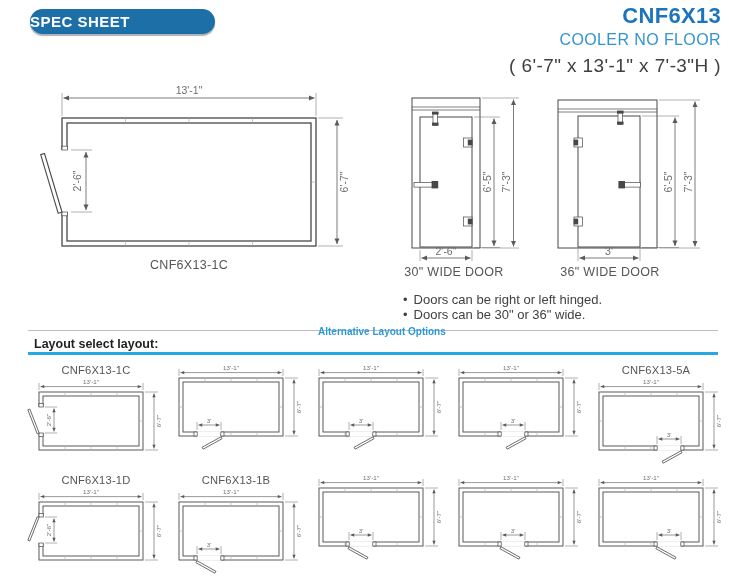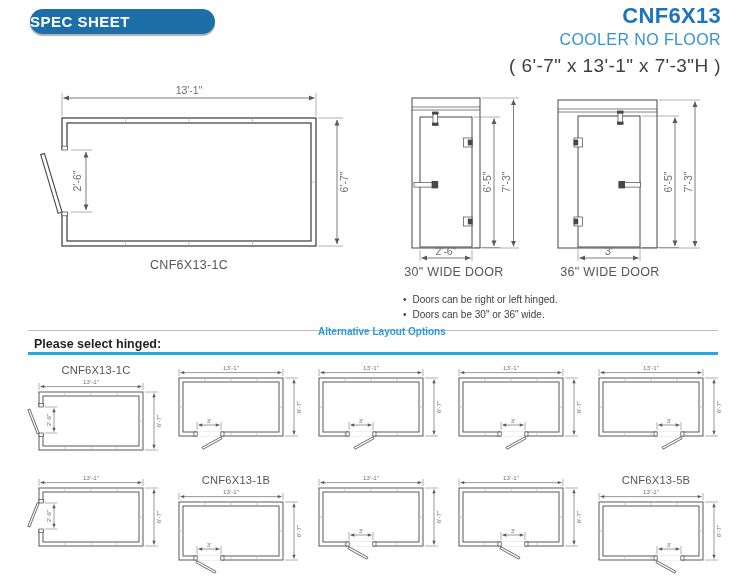--- a/index.html
+++ b/index.html
@@ -15,21 +15,21 @@
     left:30px;top:9px;width:185px;height:25px;border-radius:13px;
     background:var(--banner-bg);display:flex;align-items:center;justify-content:flex-start;
     color:#fff;font-weight:bold;font-size:15px;letter-spacing:.5px;
     box-shadow:0 2px 1px rgba(50,60,70,.4);
   }
   .title-block{left:395px;top:3px;width:326px;text-align:right}
   .model{font-size:22px;font-weight:bold;color:var(--model-blue);letter-spacing:.3px;line-height:25px}
   .product{font-size:16px;color:var(--product-blue);letter-spacing:.4px;line-height:24px}
   .hdims{font-size:19px;color:#3f4042;margin-top:3px;letter-spacing:.4px}
   .notes{left:403px;top:293px}
-  .note{font-size:10px;color:var(--text-dark);line-height:14.5px}
+  .note{font-size:13px;color:var(--text-dark);line-height:14.5px}
   .note .bullet{margin-right:6px}
   .hairline{left:28px;top:330px;width:690px;height:1px;background:#bcbec0}
   .blueline{left:28px;top:352px;width:690px;height:2.5px;background:var(--divider-blue)}
   .prompt{left:34px;top:337px;font-size:12.5px;font-weight:bold;color:#231f20}
   .alt-heading{left:318px;top:326px;font-size:10px;font-weight:bold;color:var(--heading-blue)}
   #thumb-grid{
     left:26px;top:364px;width:700px;display:grid;
     grid-template-columns:repeat(5,140px);grid-row-gap:8px;
   }
   .thumb-cell{text-align:center}
@@ -175,21 +175,21 @@
 
     <text x="62" y="184" text-anchor="middle" class="lbl">36" WIDE DOOR</text>
   </svg>
 
   <div class="abs notes">
     <div class="note"><span class="bullet">•</span><span>Doors can be right or left hinged.</span></div>
     <div class="note"><span class="bullet">•</span><span>Doors can be 30" or 36" wide.</span></div>
   </div>
 
   <div class="abs hairline"></div>
-  <div class="abs prompt">Please select hinged:</div>
+  <div class="abs prompt">Layout select layout:</div>
   <div class="abs alt-heading">Alternative Layout Options</div>
   <div class="abs blueline"></div>
 
   <div class="abs" id="thumb-grid">
       <div class="thumb-cell">
         <div class="thumb-label">CNF6X13-1C</div>
         <svg width="138" height="88" viewBox="0 0 138 88">
           <line x1="12" y1="12" x2="12" y2="5" class="exts"></line>
           <line x1="116" y1="12" x2="116" y2="5" class="exts"></line>
           <text x="64" y="6.2" text-anchor="middle" class="dimtxt-s">13'-1"</text>
@@ -301,20 +301,21 @@
           <rect x="51" y="68" width="3.2" height="4" class="wall sw07"></rect>
           <rect x="77.8" y="68" width="3.2" height="4" class="wall sw07"></rect>
           <line x1="54" y1="66" x2="54" y2="58" class="exts"></line>
           <line x1="78" y1="66" x2="78" y2="58" class="exts"></line>
           <line x1="55.5" y1="61" x2="76.5" y2="61" class="dims" marker-start="url(#arrS)" marker-end="url(#arrS)"></line>
           <text x="66" y="59" text-anchor="middle" class="dimtxt-s">3'</text>
           <polygon points="78,72.8 59,83.3 60.1,85.2 79.1,74.7" class="leaf leafs"></polygon>
         </svg>
       </div>
       <div class="thumb-cell">
+        <div class="thumb-label">CNF6X13-5A</div>
         <svg width="138" height="88" viewBox="0 0 138 88">
           <line x1="12" y1="12" x2="12" y2="5" class="exts"></line>
           <line x1="116" y1="12" x2="116" y2="5" class="exts"></line>
           <text x="64" y="6.2" text-anchor="middle" class="dimtxt-s">13'-1"</text>
           <line x1="13.5" y1="8.6" x2="114.5" y2="8.6" class="dims" marker-start="url(#arrS)" marker-end="url(#arrS)"></line>
           <rect x="12" y="14" width="104" height="58" class="wall sw09"></rect>
           <rect x="16" y="18" width="96" height="50" class="wall sw09"></rect>
           <line x1="38" y1="14.4" x2="38" y2="17.6" class="tick"></line>
           <line x1="38" y1="68.4" x2="38" y2="71.6" class="tick"></line>
           <line x1="64" y1="14.4" x2="64" y2="17.6" class="tick"></line>
@@ -331,20 +332,21 @@
           <rect x="67" y="68" width="3.2" height="4" class="wall sw07"></rect>
           <rect x="93.8" y="68" width="3.2" height="4" class="wall sw07"></rect>
           <line x1="70" y1="66" x2="70" y2="58" class="exts"></line>
           <line x1="94" y1="66" x2="94" y2="58" class="exts"></line>
           <line x1="71.5" y1="61" x2="92.5" y2="61" class="dims" marker-start="url(#arrS)" marker-end="url(#arrS)"></line>
           <text x="82" y="59" text-anchor="middle" class="dimtxt-s">3'</text>
           <polygon points="94,72.8 75,83.3 76.1,85.2 95.1,74.7" class="leaf leafs"></polygon>
         </svg>
       </div>
       <div class="thumb-cell">
+        <div class="thumb-label">CNF6X13-1D</div>
         <svg width="138" height="88" viewBox="0 0 138 88">
           <line x1="12" y1="12" x2="12" y2="5" class="exts"></line>
           <line x1="116" y1="12" x2="116" y2="5" class="exts"></line>
           <text x="64" y="6.2" text-anchor="middle" class="dimtxt-s">13'-1"</text>
           <line x1="13.5" y1="8.6" x2="114.5" y2="8.6" class="dims" marker-start="url(#arrS)" marker-end="url(#arrS)"></line>
           <rect x="12" y="14" width="104" height="58" class="wall sw09"></rect>
           <rect x="16" y="18" width="96" height="50" class="wall sw09"></rect>
           <line x1="38" y1="14.4" x2="38" y2="17.6" class="tick"></line>
           <line x1="38" y1="68.4" x2="38" y2="71.6" class="tick"></line>
           <line x1="64" y1="14.4" x2="64" y2="17.6" class="tick"></line>
@@ -451,21 +453,20 @@
           <rect x="51" y="68" width="3.2" height="4" class="wall sw07"></rect>
           <rect x="77.8" y="68" width="3.2" height="4" class="wall sw07"></rect>
           <line x1="54" y1="66" x2="54" y2="58" class="exts"></line>
           <line x1="78" y1="66" x2="78" y2="58" class="exts"></line>
           <line x1="55.5" y1="61" x2="76.5" y2="61" class="dims" marker-start="url(#arrS)" marker-end="url(#arrS)"></line>
           <text x="66" y="59" text-anchor="middle" class="dimtxt-s">3'</text>
           <polygon points="54,72.8 73,83.3 71.9,85.2 52.9,74.7" class="leaf leafs"></polygon>
         </svg>
       </div>
       <div class="thumb-cell">
-        <div class="thumb-label">CNF6X13-5B</div>
         <svg width="138" height="88" viewBox="0 0 138 88">
           <line x1="12" y1="12" x2="12" y2="5" class="exts"></line>
           <line x1="116" y1="12" x2="116" y2="5" class="exts"></line>
           <text x="64" y="6.2" text-anchor="middle" class="dimtxt-s">13'-1"</text>
           <line x1="13.5" y1="8.6" x2="114.5" y2="8.6" class="dims" marker-start="url(#arrS)" marker-end="url(#arrS)"></line>
           <rect x="12" y="14" width="104" height="58" class="wall sw09"></rect>
           <rect x="16" y="18" width="96" height="50" class="wall sw09"></rect>
           <line x1="38" y1="14.4" x2="38" y2="17.6" class="tick"></line>
           <line x1="38" y1="68.4" x2="38" y2="71.6" class="tick"></line>
           <line x1="64" y1="14.4" x2="64" y2="17.6" class="tick"></line>

